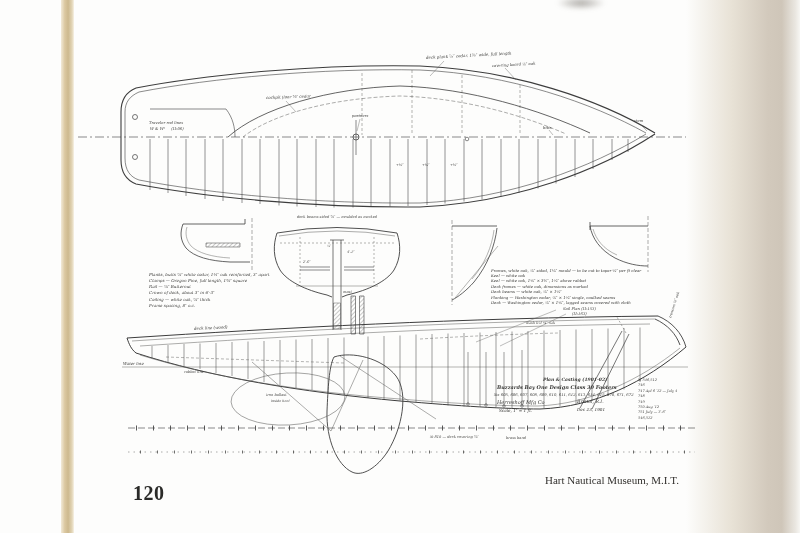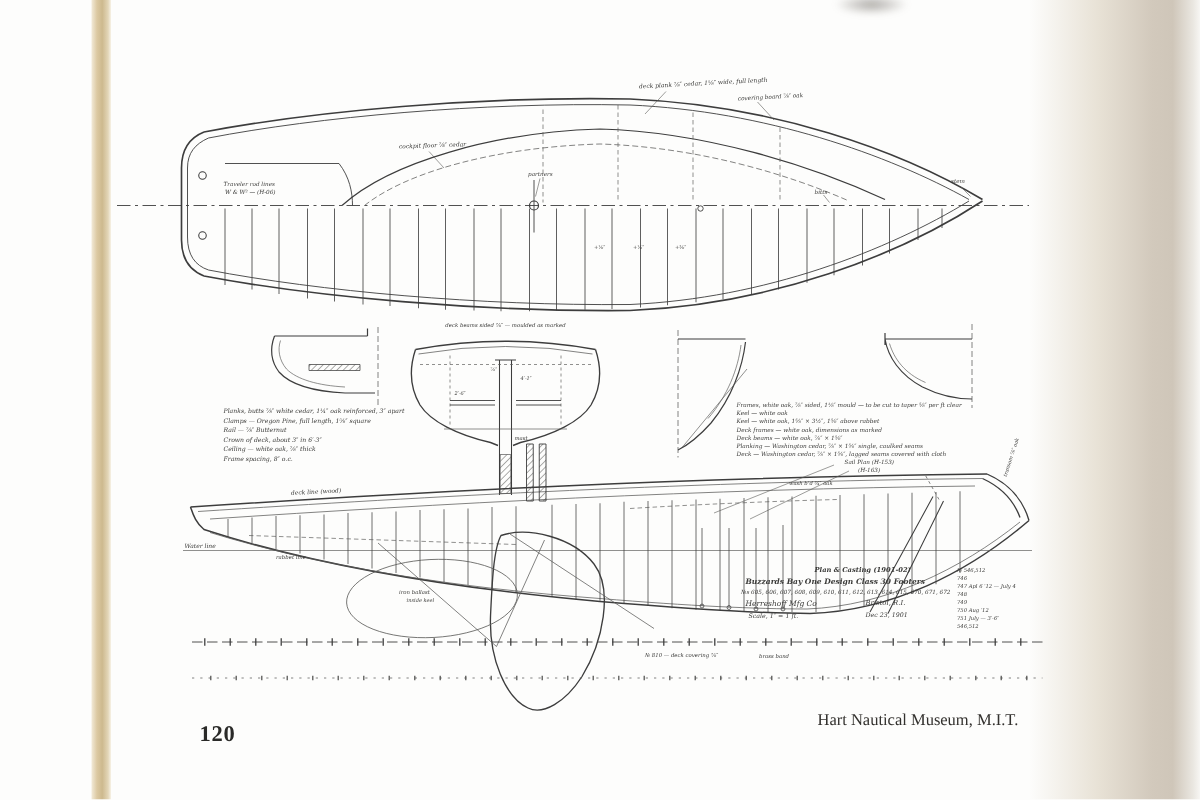--- a/index.html
+++ b/index.html
@@ -5,21 +5,21 @@
   html,body{margin:0;padding:0;}
   body{width:800px;height:533px;position:relative;background:#fdfdfc;overflow:hidden;
        font-family:"Liberation Serif",serif;}
   .edge-left{position:absolute;left:61px;top:0;width:13px;height:533px;
     background:linear-gradient(90deg,#f2ead8 0%,#dcc9a2 28%,#cdb98e 55%,#e3d6b8 85%,#f7f2e6 100%);}
   .edge-right{position:absolute;left:686px;top:0;width:114px;height:533px;
     background:linear-gradient(90deg,rgba(235,230,222,0) 0%,#e8e2d6 40%,#d2c9bc 72%,#cfc6b9 84%,#eae7e1 96%,#f7f6f3 100%);}
   .smudge{position:absolute;left:556px;top:-4px;width:50px;height:14px;
     background:radial-gradient(ellipse at center,rgba(95,90,82,.5),rgba(95,90,82,0) 70%);
     filter:blur(2px);}
-  .page-number{position:absolute;left:133px;top:482px;font-size:15px;font-weight:bold;
+  .page-number{position:absolute;left:133px;top:482px;font-size:20px;font-weight:bold;
     color:#2a2a28;letter-spacing:.5px;}
   .credit{position:absolute;left:545px;top:474px;font-size:11px;color:#33312e;}
   svg{position:absolute;left:0;top:0;}
   svg *{vector-effect:non-scaling-stroke;}
   .ink{stroke:#3d3d3d;fill:none;}
   .ink-lt{stroke:#5a5a58;fill:none;}
   .hand{font-family:"DejaVu Serif",serif;font-style:italic;fill:#3a3a38;stroke:none;}
 </style>
 </head>
 <body>

